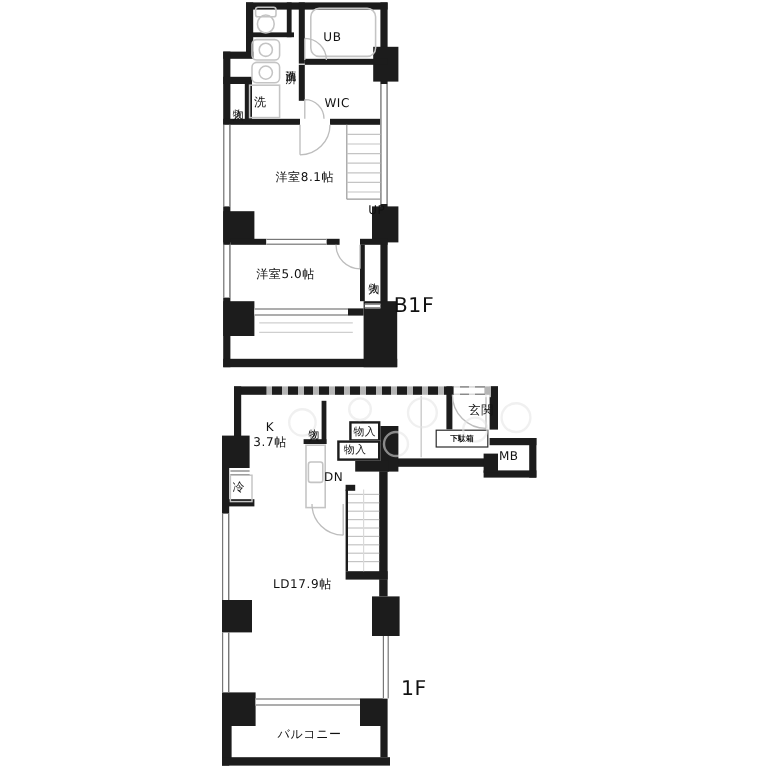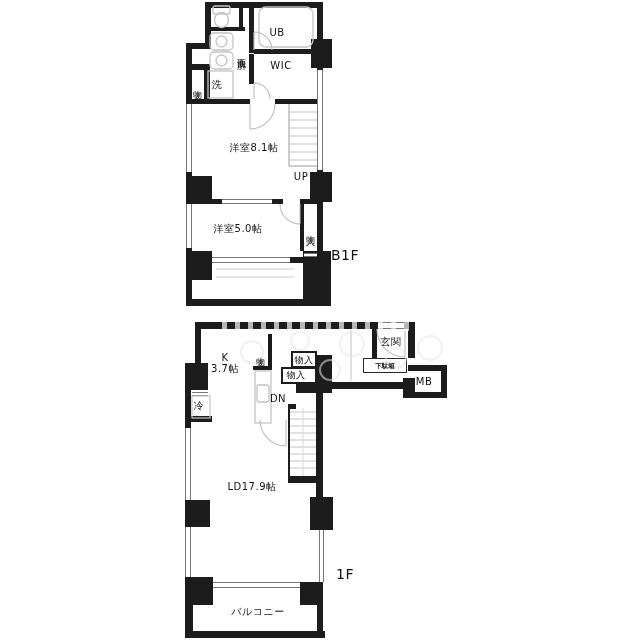--- a/index.html
+++ b/index.html
@@ -7,21 +7,21 @@
          font-family:"DejaVu Sans","Liberation Sans",sans-serif;color:#111;}
   .w{position:absolute;background:#1c1c1c;}
   .winv{position:absolute;background:#ffffff;border-left:1px solid #777;border-right:1px solid #777;box-sizing:border-box;}
   .winh{position:absolute;background:#ffffff;border-top:1px solid #777;border-bottom:1px solid #777;box-sizing:border-box;}
   .box{position:absolute;background:#ffffff;border:1.5px solid #2a2a2a;box-sizing:border-box;}
   .closet{position:absolute;background:#ffffff;border:2px solid #1c1c1c;box-sizing:border-box;}
   .lbl{position:absolute;transform:translate(-50%,-50%);font-size:10px;font-weight:500;
        white-space:nowrap;letter-spacing:0.5px;color:#111;}
   .lbl-v{position:absolute;transform:translate(-50%,-50%);font-size:9px;font-weight:500;color:#111;
           writing-mode:vertical-rl;text-orientation:upright;letter-spacing:1px;white-space:nowrap;}
-  .big{font-size:14px;font-weight:500;letter-spacing:0.5px;}
+  .big{font-size:17px;font-weight:500;letter-spacing:0.5px;}
   .tiny{font-size:6.5px;letter-spacing:0;font-weight:bold;}
   svg{position:absolute;left:0;top:0;}
   .wm-strip{position:absolute;left:222px;top:319px;width:192px;height:12px;opacity:.75;
      background:repeating-linear-gradient(90deg,rgba(255,255,255,.9) 0 5px,rgba(255,255,255,0) 5px 13px);}
 </style>
 </head>
 <body>
 
 <div id="stage">
 
@@ -175,30 +175,30 @@
         <circle cx="396" cy="358" r="10"></circle>
       <circle cx="430" cy="348" r="12"></circle>
         <circle cx="330" cy="370" r="10"></circle>
     </g>
   </svg>
 
   <div class="wm-strip"></div>
 
   <div class="lbl" style="left:277px;top:32px">UB</div>
   <div class="lbl-v" style="left:241px;top:53px">洗面所</div>
-  <div class="lbl" style="left:281px;top:65px">WIC</div>
+  <div class="lbl" style="left:281px;top:87px">WIC</div>
   <div class="lbl-v" style="left:197px;top:84px">物入</div>
   <div class="lbl" style="left:217px;top:85px">洗</div>
   <div class="lbl" style="left:254px;top:148px">洋室8.1帖</div>
-  <div class="lbl" style="left:301px;top:176px">UP</div>
+  <div class="lbl" style="left:314px;top:176px">UP</div>
   <div class="lbl" style="left:238px;top:229px">洋室5.0帖</div>
   <div class="lbl-v" style="left:310px;top:229px">物入</div>
   <div class="lbl big" style="left:345px;top:255px">B1F</div>
 
-  <div class="lbl" style="left:391px;top:342px">玄関</div>
+  <div class="lbl" style="left:401px;top:342px">玄関</div>
   <div class="lbl tiny" style="left:385px;top:366px">下駄箱</div>
   <div class="lbl" style="left:424px;top:381px">MB</div>
   <div class="lbl-v" style="left:260px;top:351px">物入</div>
   <div class="lbl" style="left:304px;top:360px;font-size:9px">物入</div>
   <div class="lbl" style="left:296px;top:375px;font-size:9px">物入</div>
   <div class="lbl" style="left:225px;top:357px">K</div>
   <div class="lbl" style="left:225px;top:369px">3.7帖</div>
   <div class="lbl" style="left:199px;top:406px">冷</div>
   <div class="lbl" style="left:278px;top:398px">DN</div>
   <div class="lbl" style="left:252px;top:487px">LD17.9帖</div>

